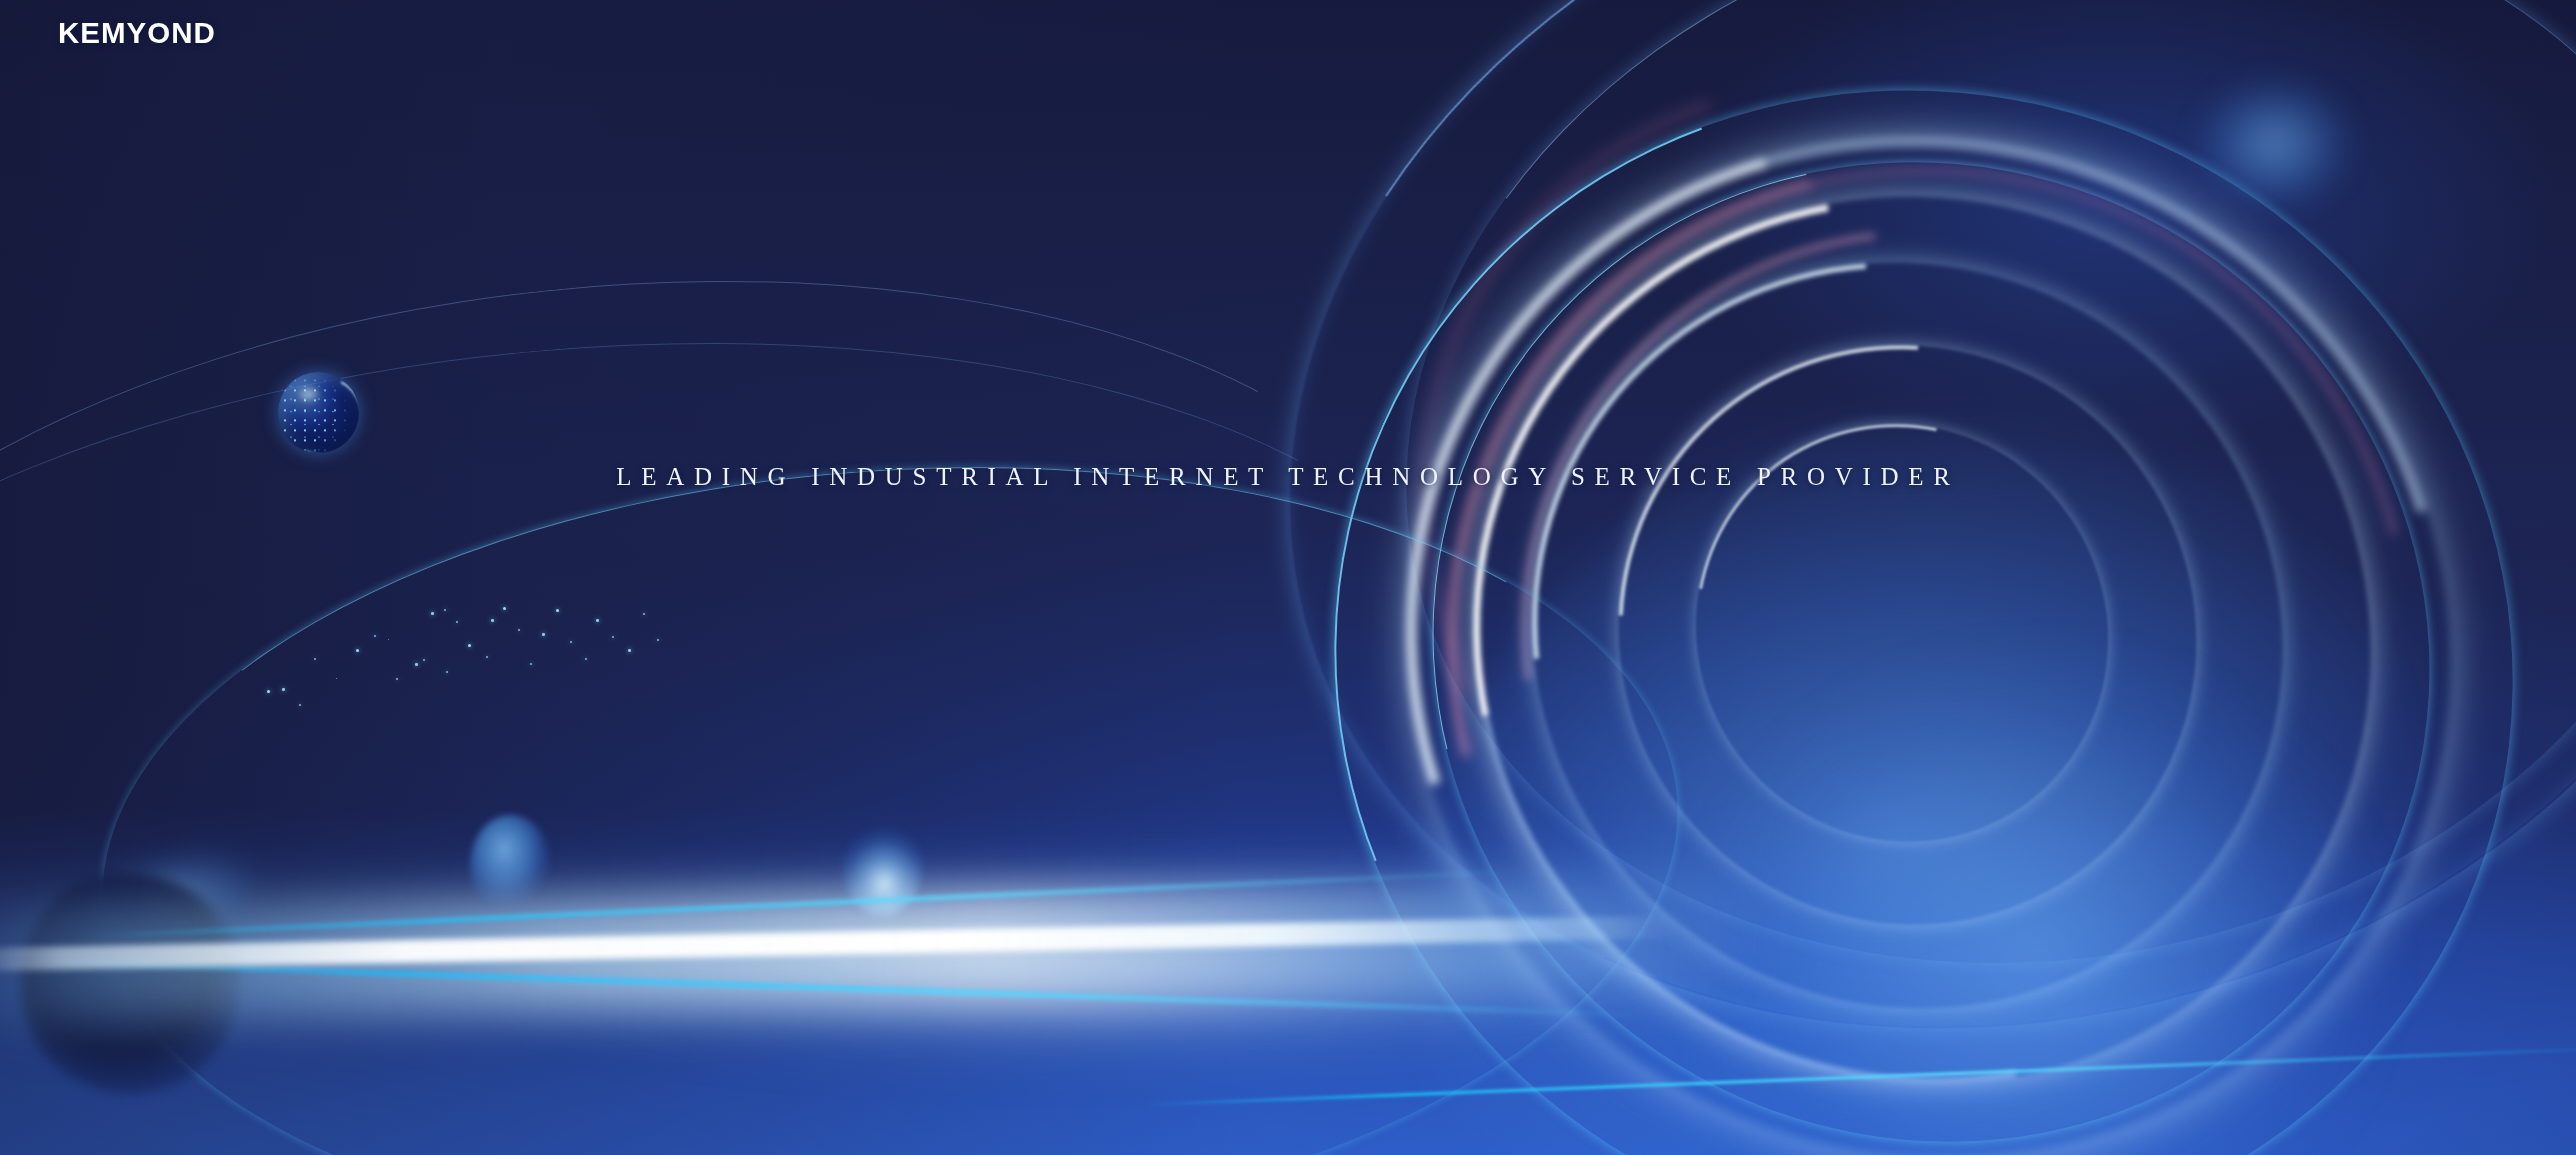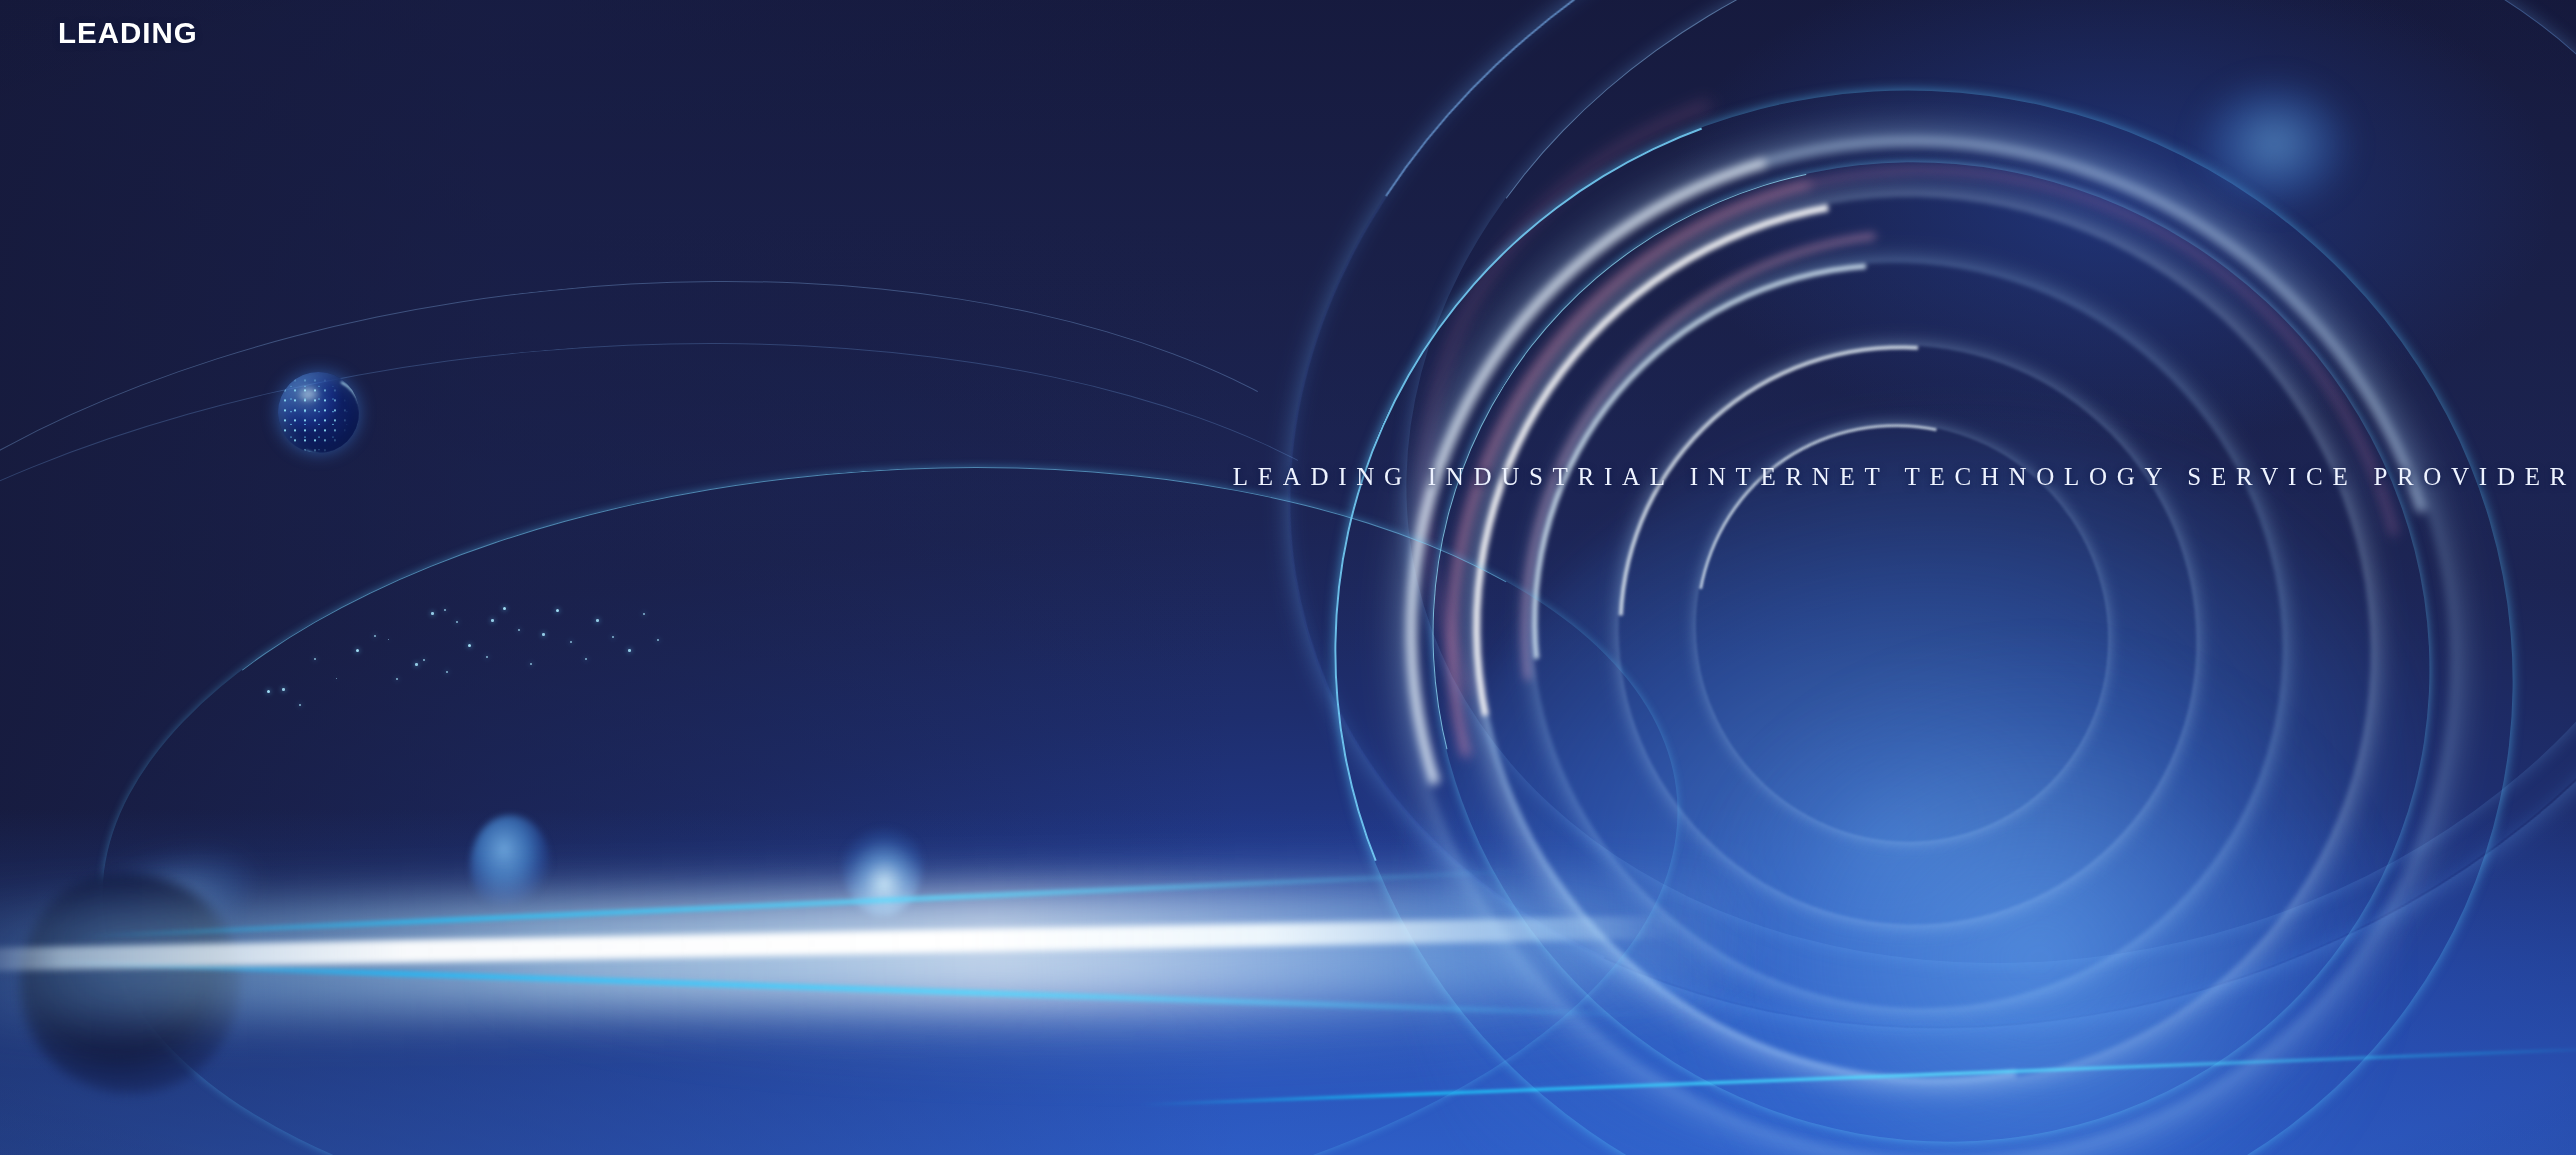--- a/index.html
+++ b/index.html
@@ -437,21 +437,21 @@
   .hl-white {
     background-image: linear-gradient(180deg, #ffffff 0%, #ffffff 42%, #e8eefa 62%, #c7d3ea 84%, #b9c7e2 100%);
   }
   .hl-cyan {
     background-image: linear-gradient(180deg, #9ceeff 0%, #b9f2ff 34%, #e3faff 62%, #ffffff 86%, #ffffff 100%);
   }
 
   .subtitle {
     position: absolute;
     left: 0; right: 0; top: 463px;
-    text-align: right;
+    text-align: center;
     white-space: nowrap;
     font-family: "Liberation Serif", "DejaVu Serif", serif;
     font-size: 25px;
     font-weight: 400;
     letter-spacing: 9.7px;
     color: #eef3ff;
     text-shadow: 0 1.3px 6px rgba(10,22,70,0.85);
   }
 
   .tagline {
@@ -549,20 +549,20 @@
 
   <div class="streak-wide-glow"></div>
   <div class="streak-halo"></div>
   <div class="streak-cyan-top"></div>
   <div class="streak-cyan-bot"></div>
   <div class="streak-core"></div>
   <div class="streak-bottom-line"></div>
 
   <div class="bg-vignette"></div>
 
-  <div class="logo">LEADING</div>
+  <div class="logo">KEMYOND</div>
 
 
   <div class="subtitle">LEADING INDUSTRIAL INTERNET TECHNOLOGY SERVICE PROVIDER</div>
 
 
 </div>
 
 
 </body></html>

